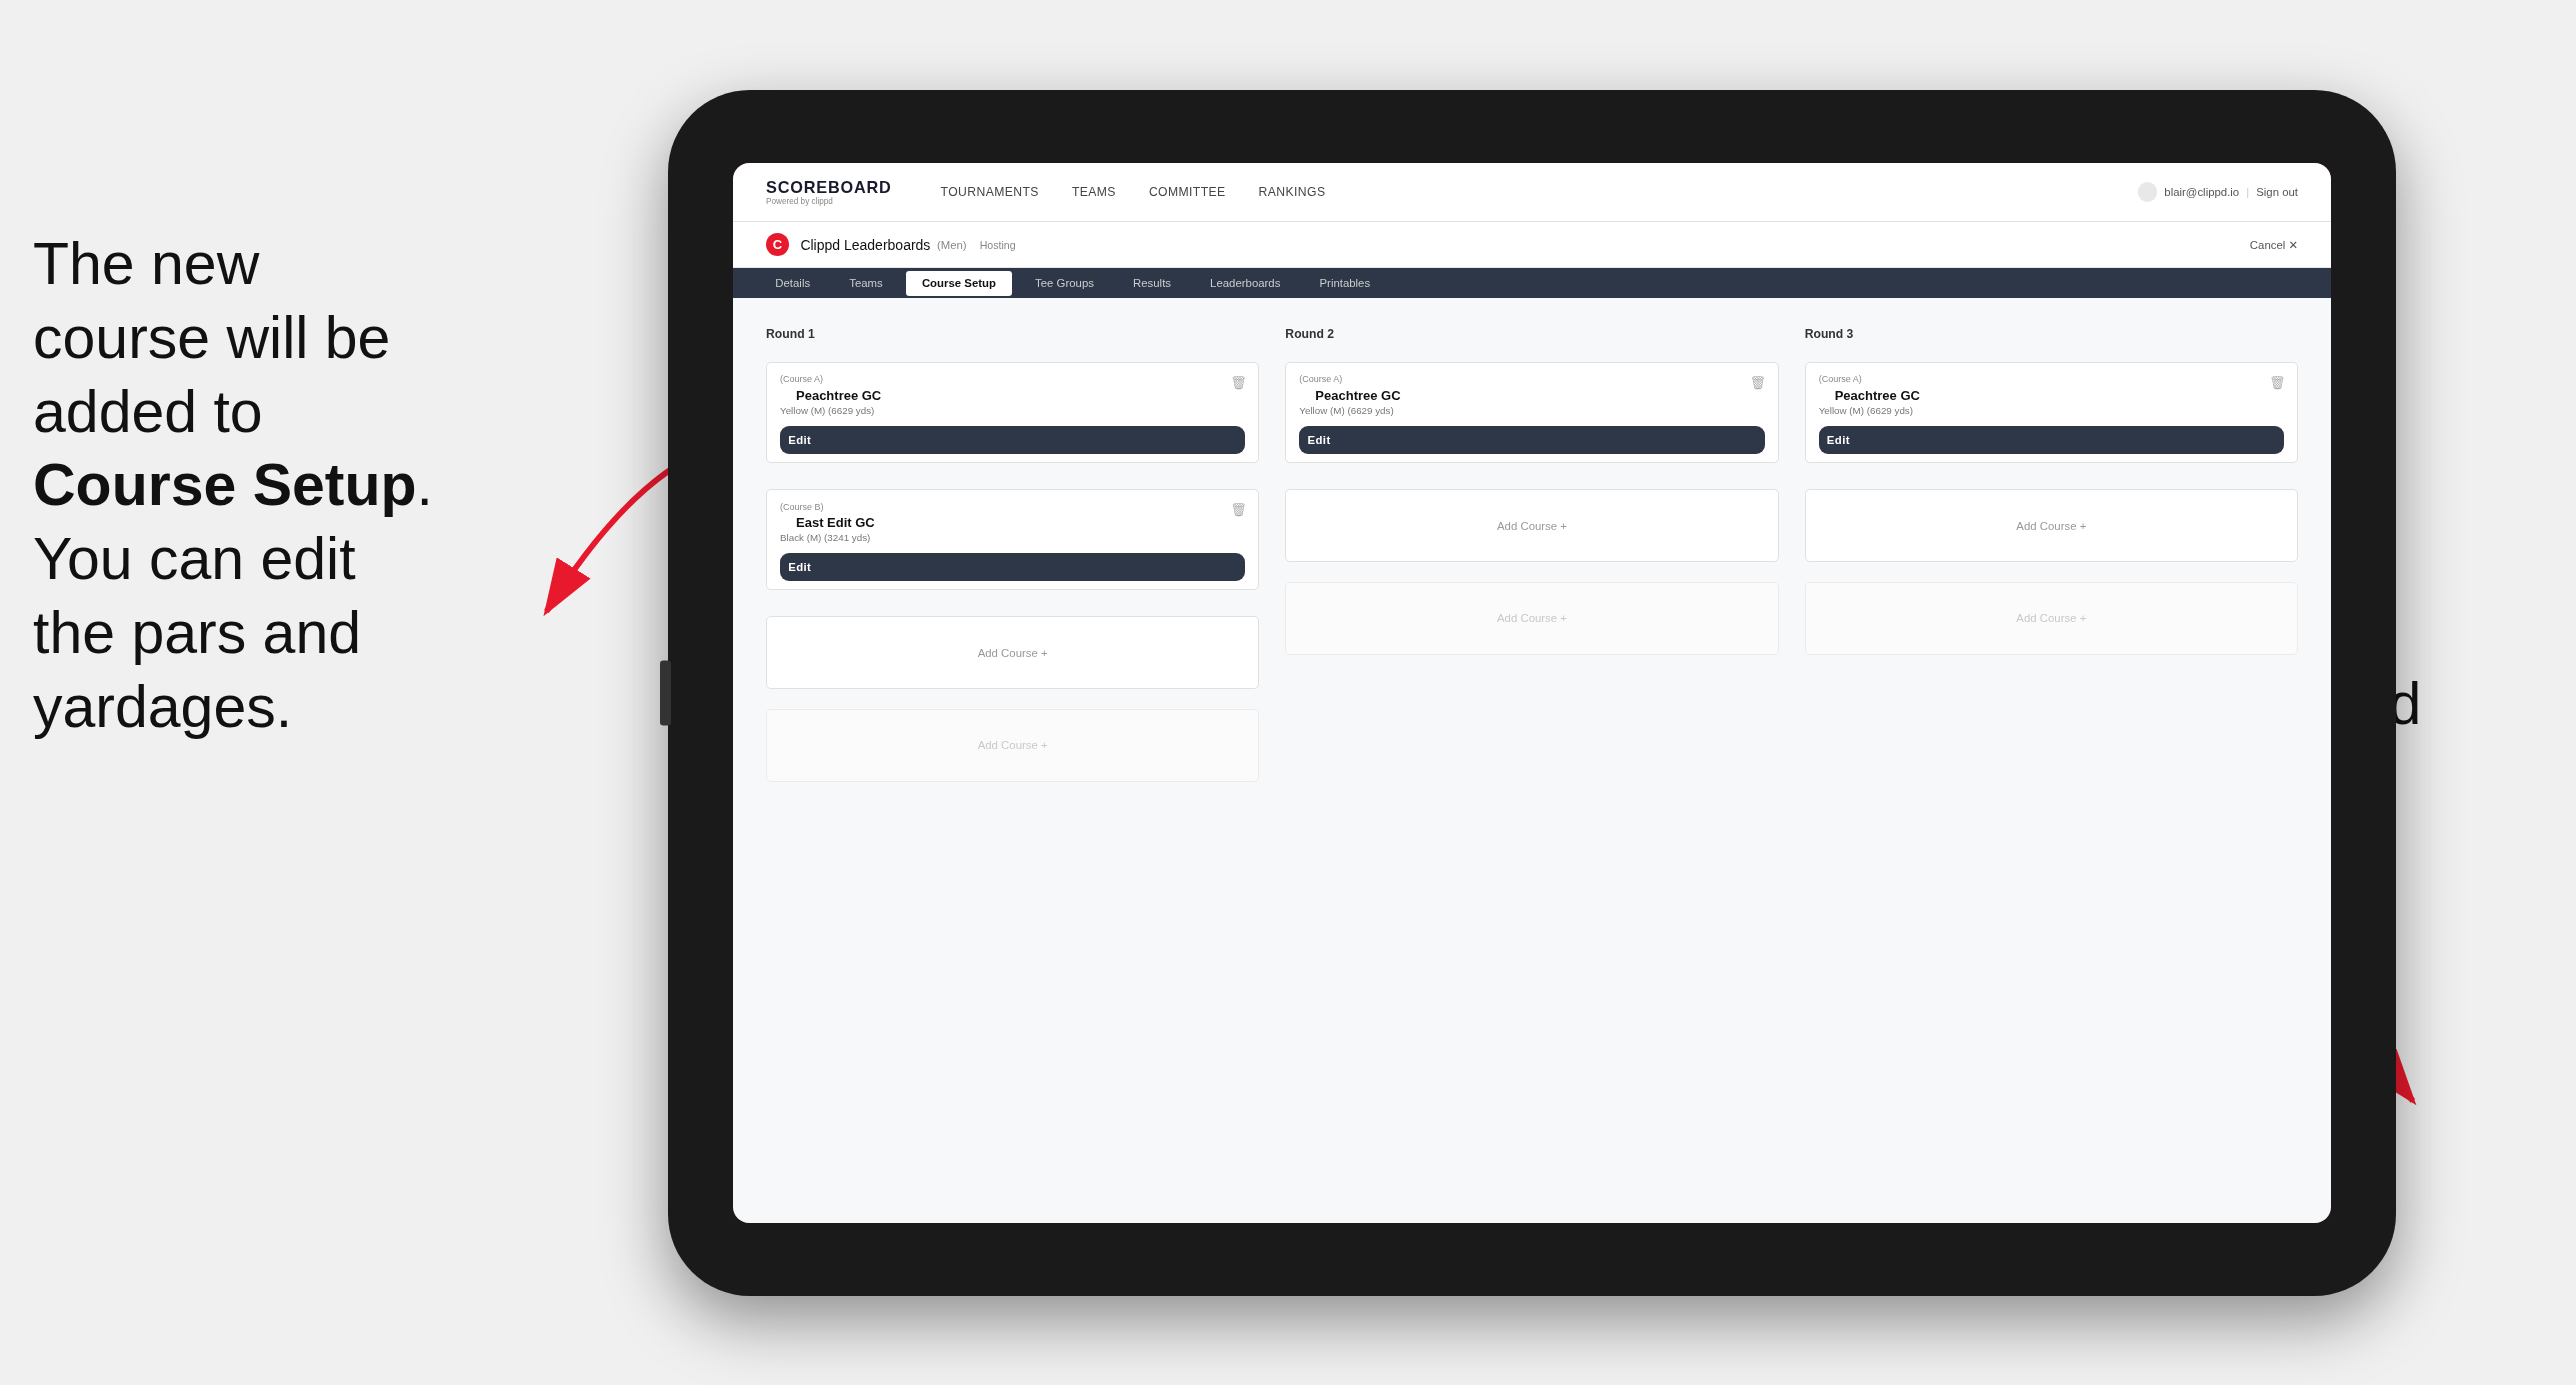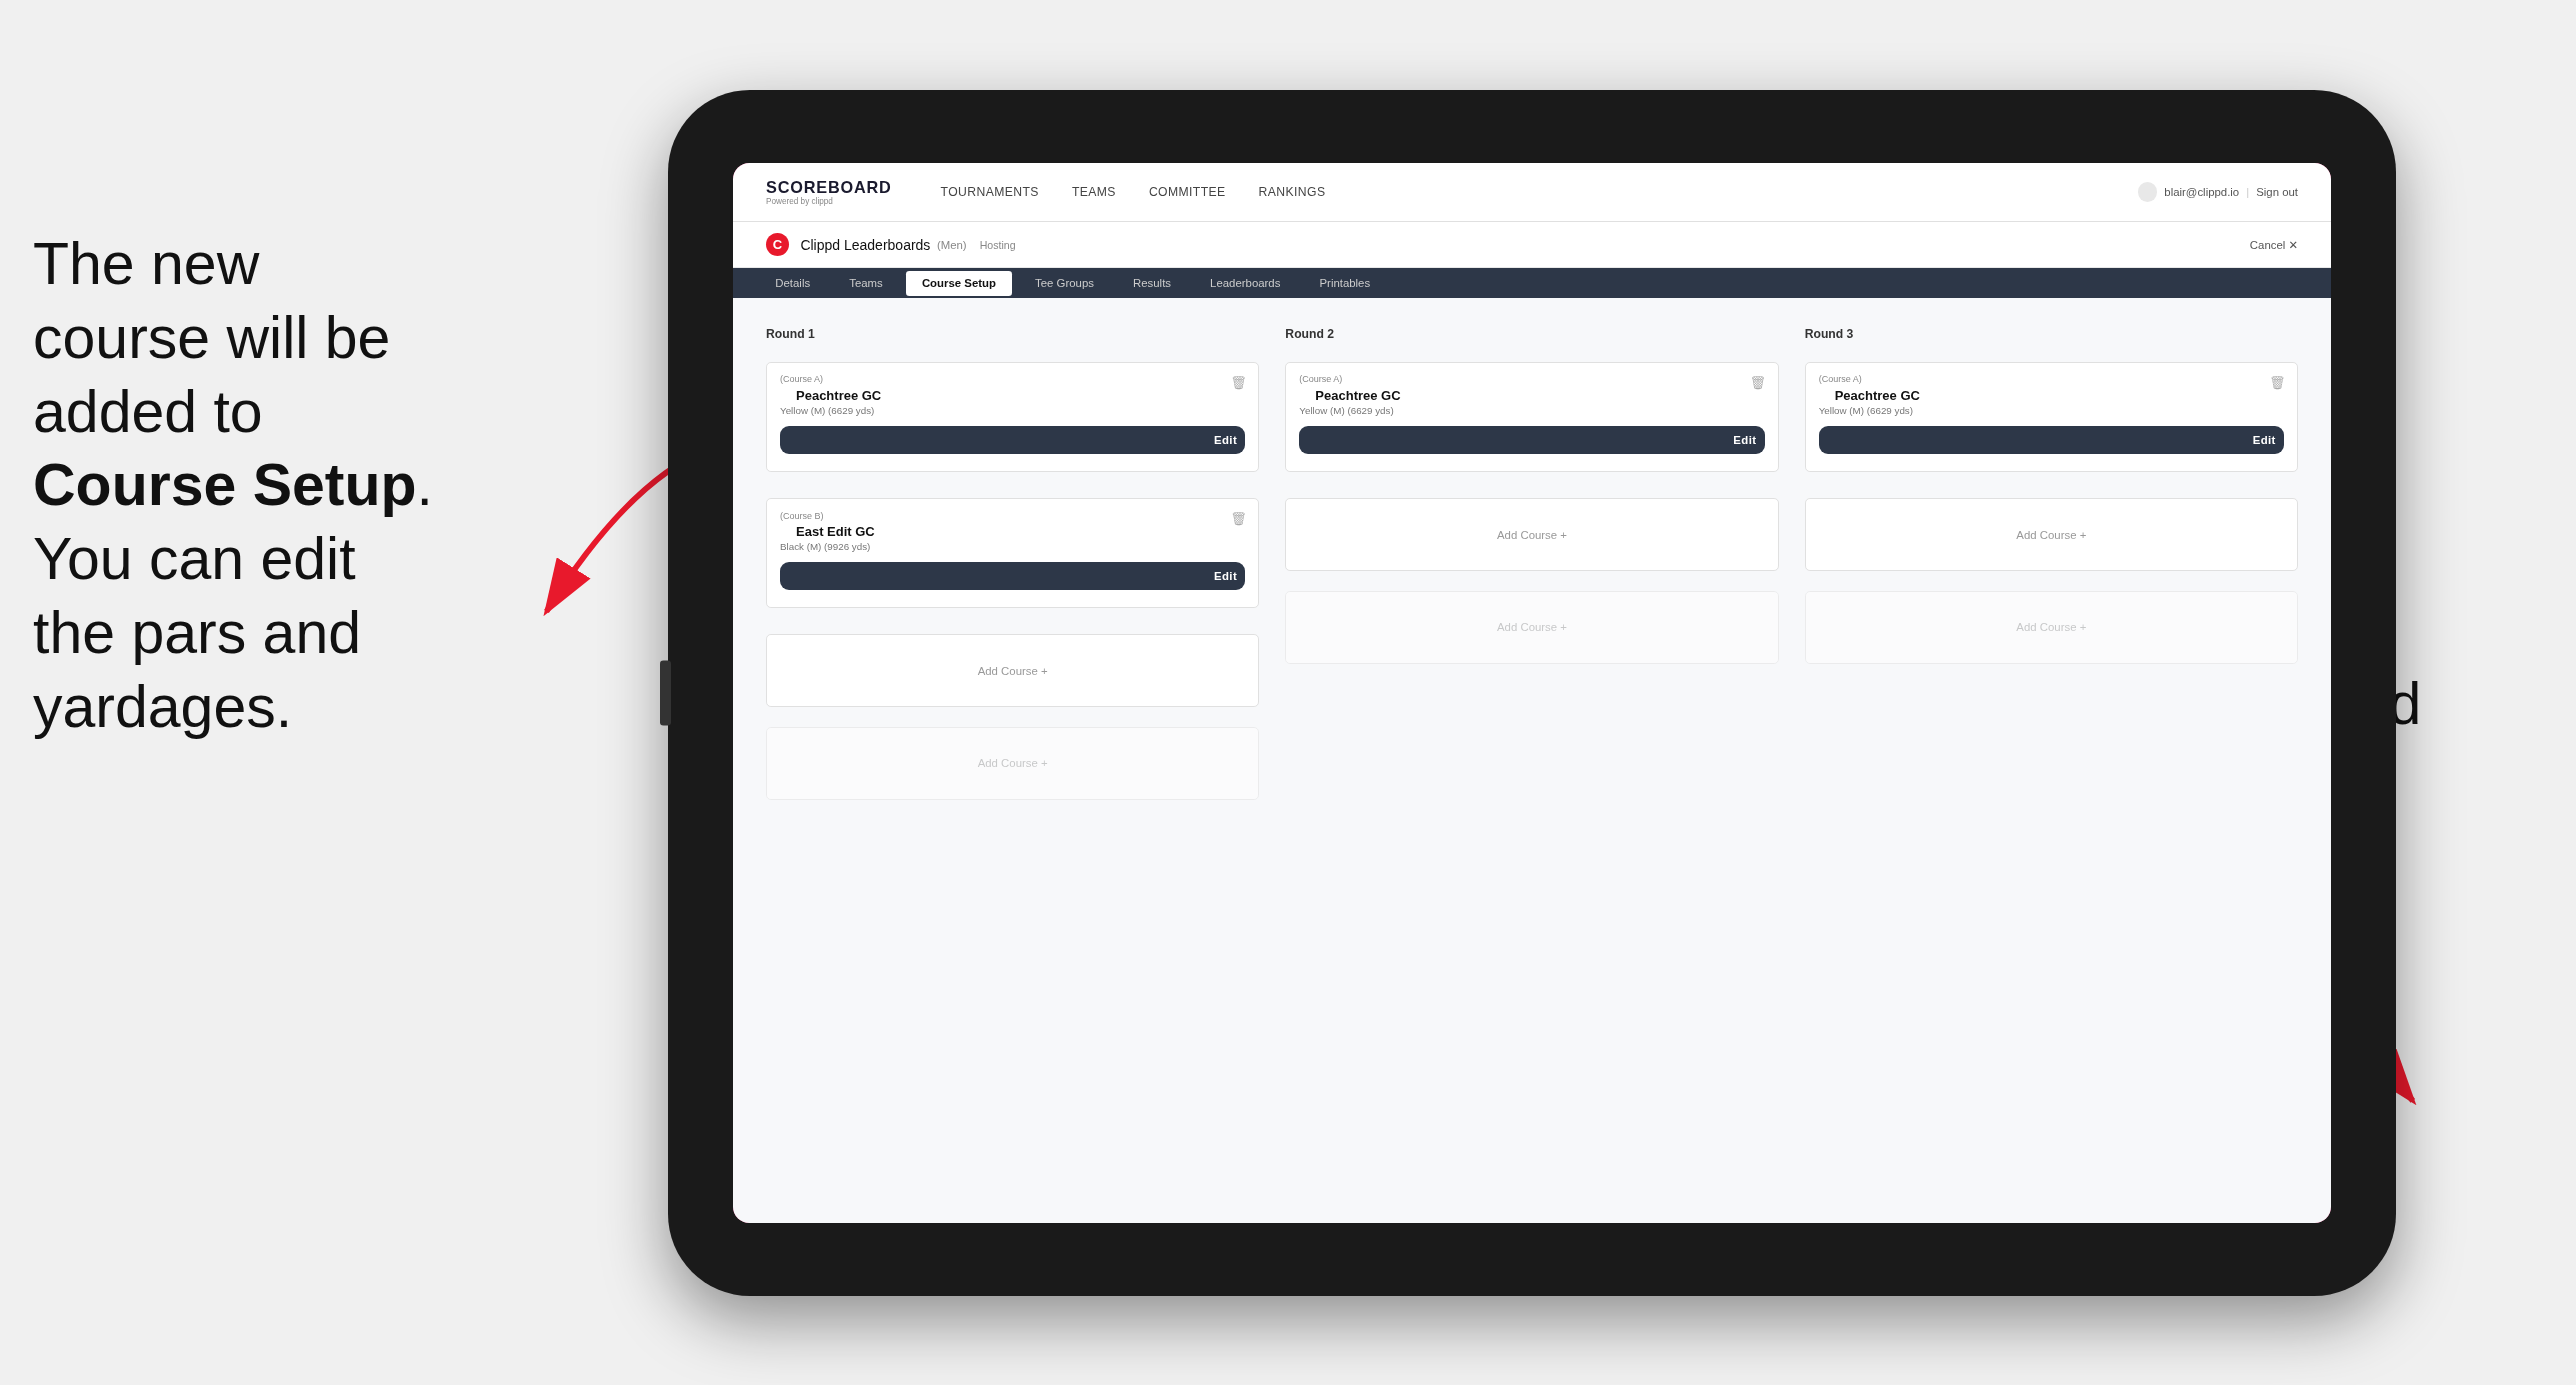--- a/index.html
+++ b/index.html
@@ -261,22 +261,22 @@
       display: block;
       width: 100%;
       background: #2d3748;
       color: #fff;
       border: none;
       border-radius: 9px;
       padding: 8.2px;
       font-size: 11.4px;
       font-weight: 600;
       cursor: pointer;
-      text-align: right;
-      margin-bottom: 17px;
+      text-align: left;
+      margin-bottom: 8px;
       letter-spacing: 0.4px;
     }
 
     .add-course-card {
       background: #fff;
       border: 0.8px solid #e0e0e0;
       border-radius: 4.9px;
       padding: 24.5px 13px;
       margin-bottom: 11.4px;
       display: flex;
@@ -388,21 +388,21 @@
             <div class="course-label-tag">(Course A)</div>
             <div class="course-name">Peachtree GC</div>
             <div class="course-detail">Yellow (M) (6629 yds)</div>
             <button class="edit-btn">Edit</button>
           </div>
 
           <div class="course-card" style="margin-top:6.5px;">
             <div class="card-icon">🗑</div>
             <div class="course-label-tag">(Course B)</div>
             <div class="course-name">East Edit GC</div>
-            <div class="course-detail">Black (M) (9926 yds)</div>
+            <div class="course-detail">Black (M) (3241 yds)</div>
             <button class="edit-btn">Edit</button>
           </div>
 
           <div class="add-course-card" style="margin-top:6.5px;">
             <span class="add-course-text">Add Course +</span>
           </div>
 
           <div class="add-course-card disabled">
             <span class="add-course-text">Add Course +</span>
           </div>

